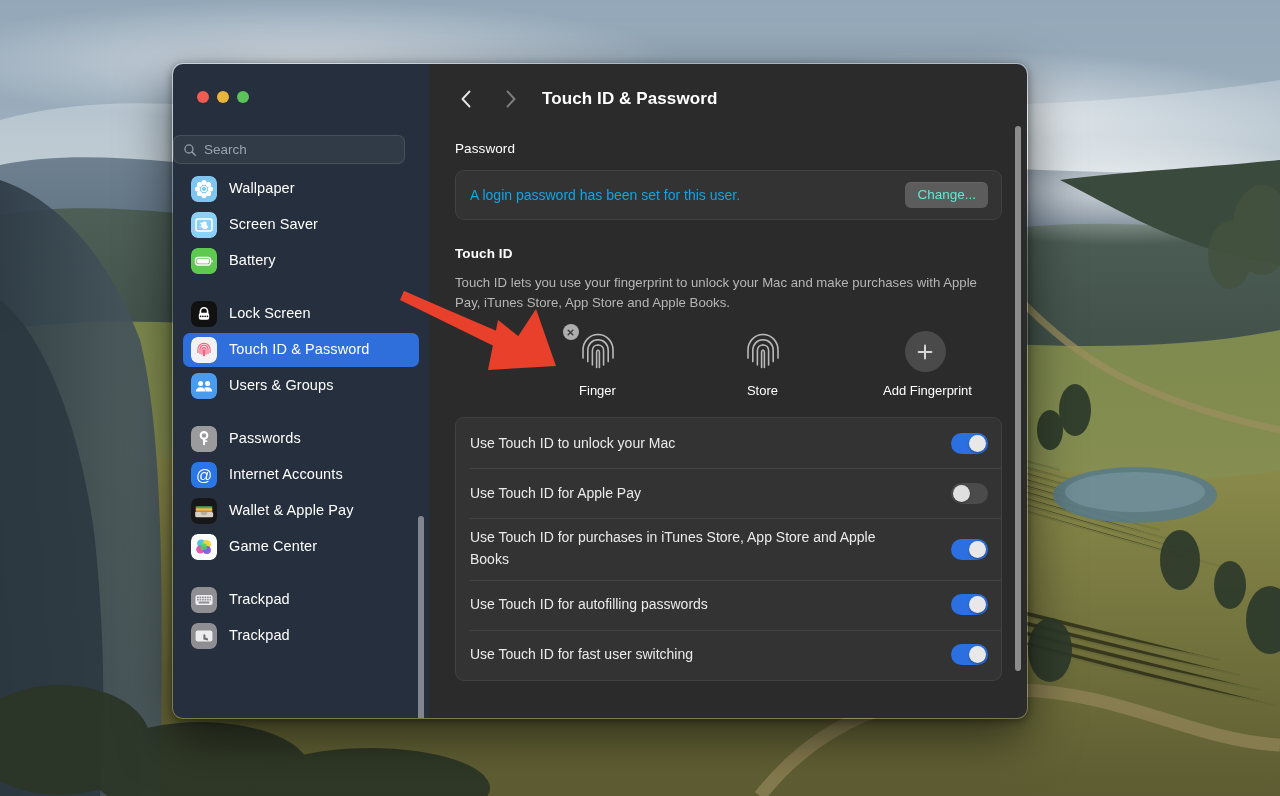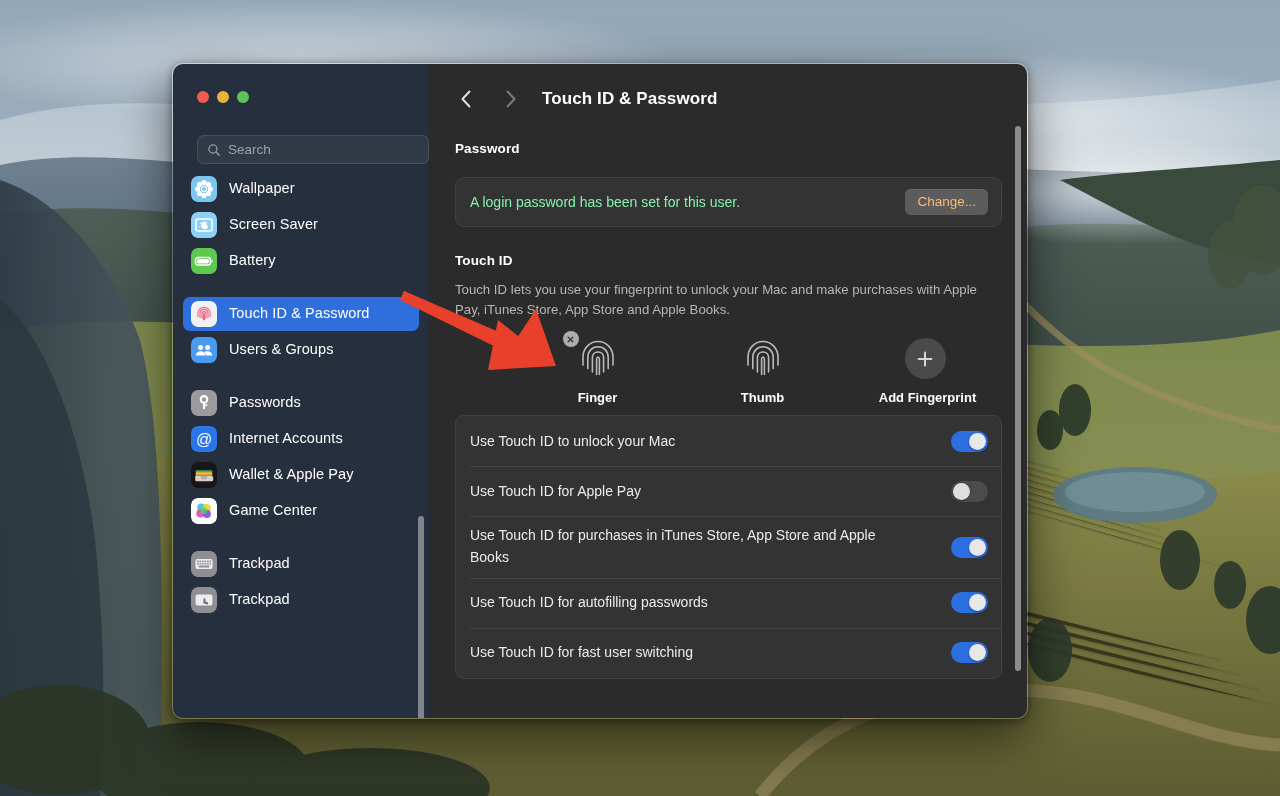--- a/index.html
+++ b/index.html
@@ -43,21 +43,21 @@
     left: 24px; top: 27px;
     display: flex; gap: 8px;
   }
   .tl { width: 12px; height: 12px; border-radius: 50%; }
   .tl.red { background: #f05b52; }
   .tl.yellow { background: #e9b43c; }
   .tl.green { background: #5ec25a; }
 
   .search-wrap {
     position: absolute;
-    left: 24px; top: 71px;
+    left: 0; top: 71px;
     width: 232px; height: 29px;
     background: rgba(255,255,255,.055);
     border: 0.5px solid rgba(255,255,255,.11);
     border-radius: 7px;
     display: flex; align-items: center;
     padding: 8px 9px;
     gap: 7px;
   }
   .search-ico { flex: none; width: 14px; height: 14px; opacity: .72; }
   .search-input {
@@ -136,41 +136,41 @@
 
   .content {
     position: absolute;
     left: 0; top: 69px; right: 0; bottom: 0;
     padding: 0 25px 0 26px;
     overflow: hidden;
   }
   .sec-head {
     color: #ffffff;
     font-size: 13.5px;
-    font-weight: bold;
+    font-weight: normal;
     margin-top: 8px;
-    margin-bottom: 21px;
+    margin-bottom: 14px;
     letter-spacing: .1px;
   }
 
   .card {
     background: #333333;
     border-radius: 9px;
     border: 0.5px solid rgba(255,255,255,.07);
   }
   .pw-row {
     display: flex; align-items: center;
     justify-content: space-between;
     padding: 11px 13px 11px 14px;
     min-height: 43px;
   }
-  .pw-text { color: #86efac; font-size: 14px; }
+  .pw-text { color: #0ea5e9; font-size: 14px; }
   .btn {
     background: #5c5c5c;
-    color: #fdba74;
+    color: #5eead4;
     font-size: 13.5px;
     font-family: "Liberation Sans", sans-serif;
     border: none;
     border-radius: 6px;
     padding: 5px 12px 6px;
     cursor: default;
     box-shadow: 0 0.5px 0 rgba(255,255,255,.14) inset;
   }
 
   .touchid-head {
@@ -187,21 +187,20 @@
     line-height: 1.53;
     max-width: 530px;
     margin-top: 12px;
   }
 
   .fp-row {
     display: flex;
     margin-top: 15px;
     padding-left: 68px;
     gap: 16px;
-    font-weight: bold;
   }
   .fp-item {
     width: 158px;
     display: flex; flex-direction: column;
     align-items: center;
     cursor: default;
     position: relative;
   }
   .fp-icon-wrap { position: relative; width: 46px; height: 46px; }
   .fp-badge {
@@ -221,21 +220,21 @@
   }
   .add-circle {
     width: 41px; height: 41px;
     border-radius: 50%;
     background: #4a4a4a;
     display: flex; align-items: center; justify-content: center;
     margin-top: 3px;
   }
 
   .toggle-card {
-    margin-top: 10px;
+    margin-top: 19px;
     background: #333333;
     border-radius: 9px;
     border: 0.5px solid rgba(255,255,255,.07);
     overflow: hidden;
   }
   .tg-row {
     display: flex; align-items: center;
     justify-content: space-between;
     padding: 0 13px 0 14px;
     min-height: 50px;
@@ -453,20 +452,36 @@
                 <rect x="4.5" y="9.5" width="15" height="7.5" rx="2.4" fill="none" stroke="#ffffff" stroke-width="1.4"></rect>
                 <rect x="6" y="11" width="12" height="4.5" rx="1.4" fill="#ffffff"></rect>
                 <path d="M20.6 11.7v3.1a1.7 1.7 0 0 0 0-3.1z" fill="#ffffff"></path>
               </svg>
             </span>
             <span class="side-label">Battery</span>
           </div>
 
           <div class="side-gap"></div>
 
+          <div class="side-item">
+            <span class="side-icon">
+              <svg width="26" height="26" viewBox="0 0 26 26">
+                <rect width="26" height="26" rx="6.5" fill="#111111"></rect>
+                <path d="M9.4 12V10.3a3.6 3.6 0 0 1 7.2 0V12" fill="none" stroke="#ffffff" stroke-width="1.6"></path>
+                <rect x="7.8" y="11.7" width="10.4" height="7.1" rx="2" fill="#ffffff"></rect>
+                <g fill="#111111">
+                  <circle cx="9.6" cy="15.3" r=".85"></circle>
+                  <circle cx="11.9" cy="15.3" r=".85"></circle>
+                  <circle cx="14.1" cy="15.3" r=".85"></circle>
+                  <circle cx="16.4" cy="15.3" r=".85"></circle>
+                </g>
+              </svg>
+            </span>
+            <span class="side-label">Lock Screen</span>
+          </div>
 
           <div class="side-item selected">
             <span class="side-icon">
               <svg width="26" height="26" viewBox="0 0 26 26">
                 <rect width="26" height="26" rx="6.5" fill="#f2f2f5"></rect>
                 <g fill="none" stroke="#f2607e" stroke-width="1.15" stroke-linecap="round">
                   <path d="M13 6.2c-3.6 0-6.1 2.9-6.1 6.6v2.6"></path>
                   <path d="M13 8.4c-2.4 0-4 1.9-4 4.4v3.6"></path>
                   <path d="M13 10.6c-1.3 0-2 1-2 2.2v4.4"></path>
                   <path d="M13 12.8c-.3 0-.4.2-.4.5v5.4"></path>
@@ -655,21 +670,21 @@
                   <path d="M23 11.8c-6 0-10.2 4.6-10.2 10.6v11.2"></path>
                   <path d="M23 17c-3.4 0-5.6 2.5-5.6 5.7v14.2"></path>
                   <path d="M23 22.3c-1 0-1.4.8-1.4 1.8v15.4"></path>
                   <path d="M23 6.5c8.6 0 15 7 15 15.6v8"></path>
                   <path d="M23 11.8c6 0 10.2 4.6 10.2 10.6v11.2"></path>
                   <path d="M23 17c3.4 0 5.6 2.5 5.6 5.7v14.2"></path>
                   <path d="M23 22.3c1 0 1.4.8 1.4 1.8v15.4"></path>
                 </g>
               </svg>
             </div>
-            <div class="fp-label">Thumb</div>
+            <div class="fp-label">Store</div>
           </div>
 
           <div class="fp-item">
             <div class="fp-icon-wrap">
               <div class="add-circle">
                 <svg width="18" height="18" viewBox="0 0 18 18">
                   <line x1="9" y1="2.6" x2="9" y2="15.4" stroke="#d6d6d6" stroke-width="2" stroke-linecap="round"></line>
                   <line x1="2.6" y1="9" x2="15.4" y2="9" stroke="#d6d6d6" stroke-width="2" stroke-linecap="round"></line>
                 </svg>
               </div>

